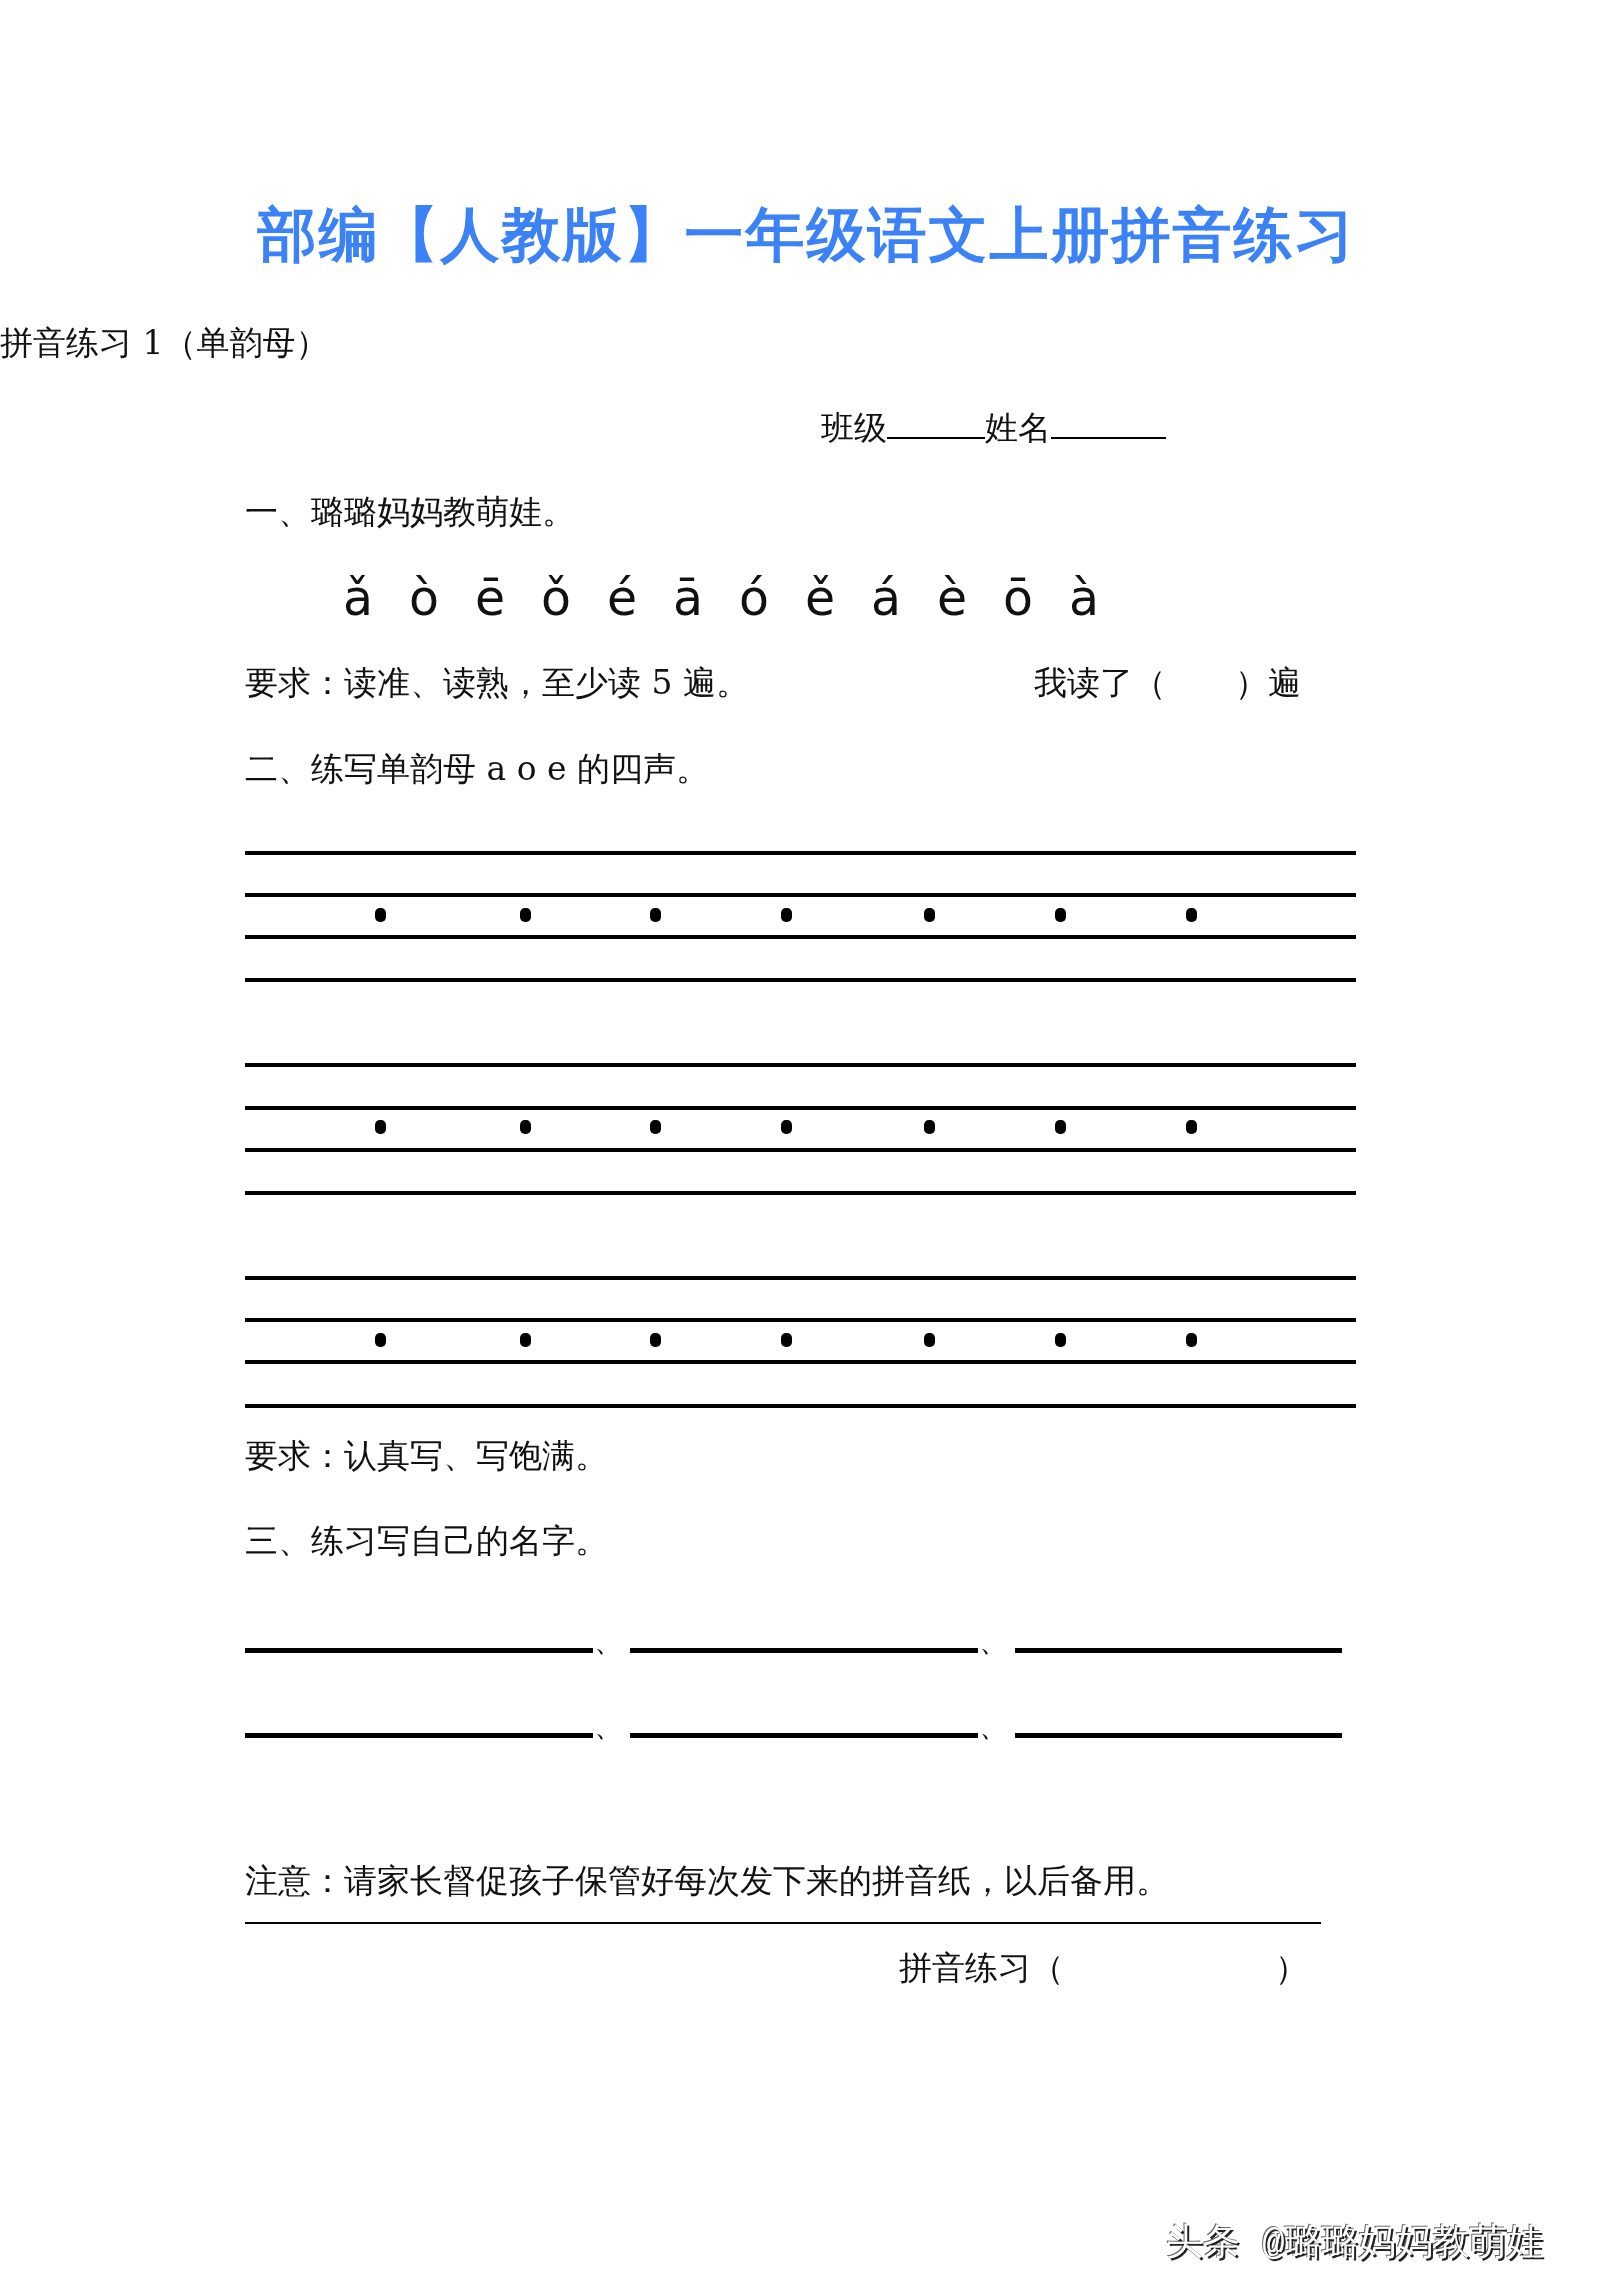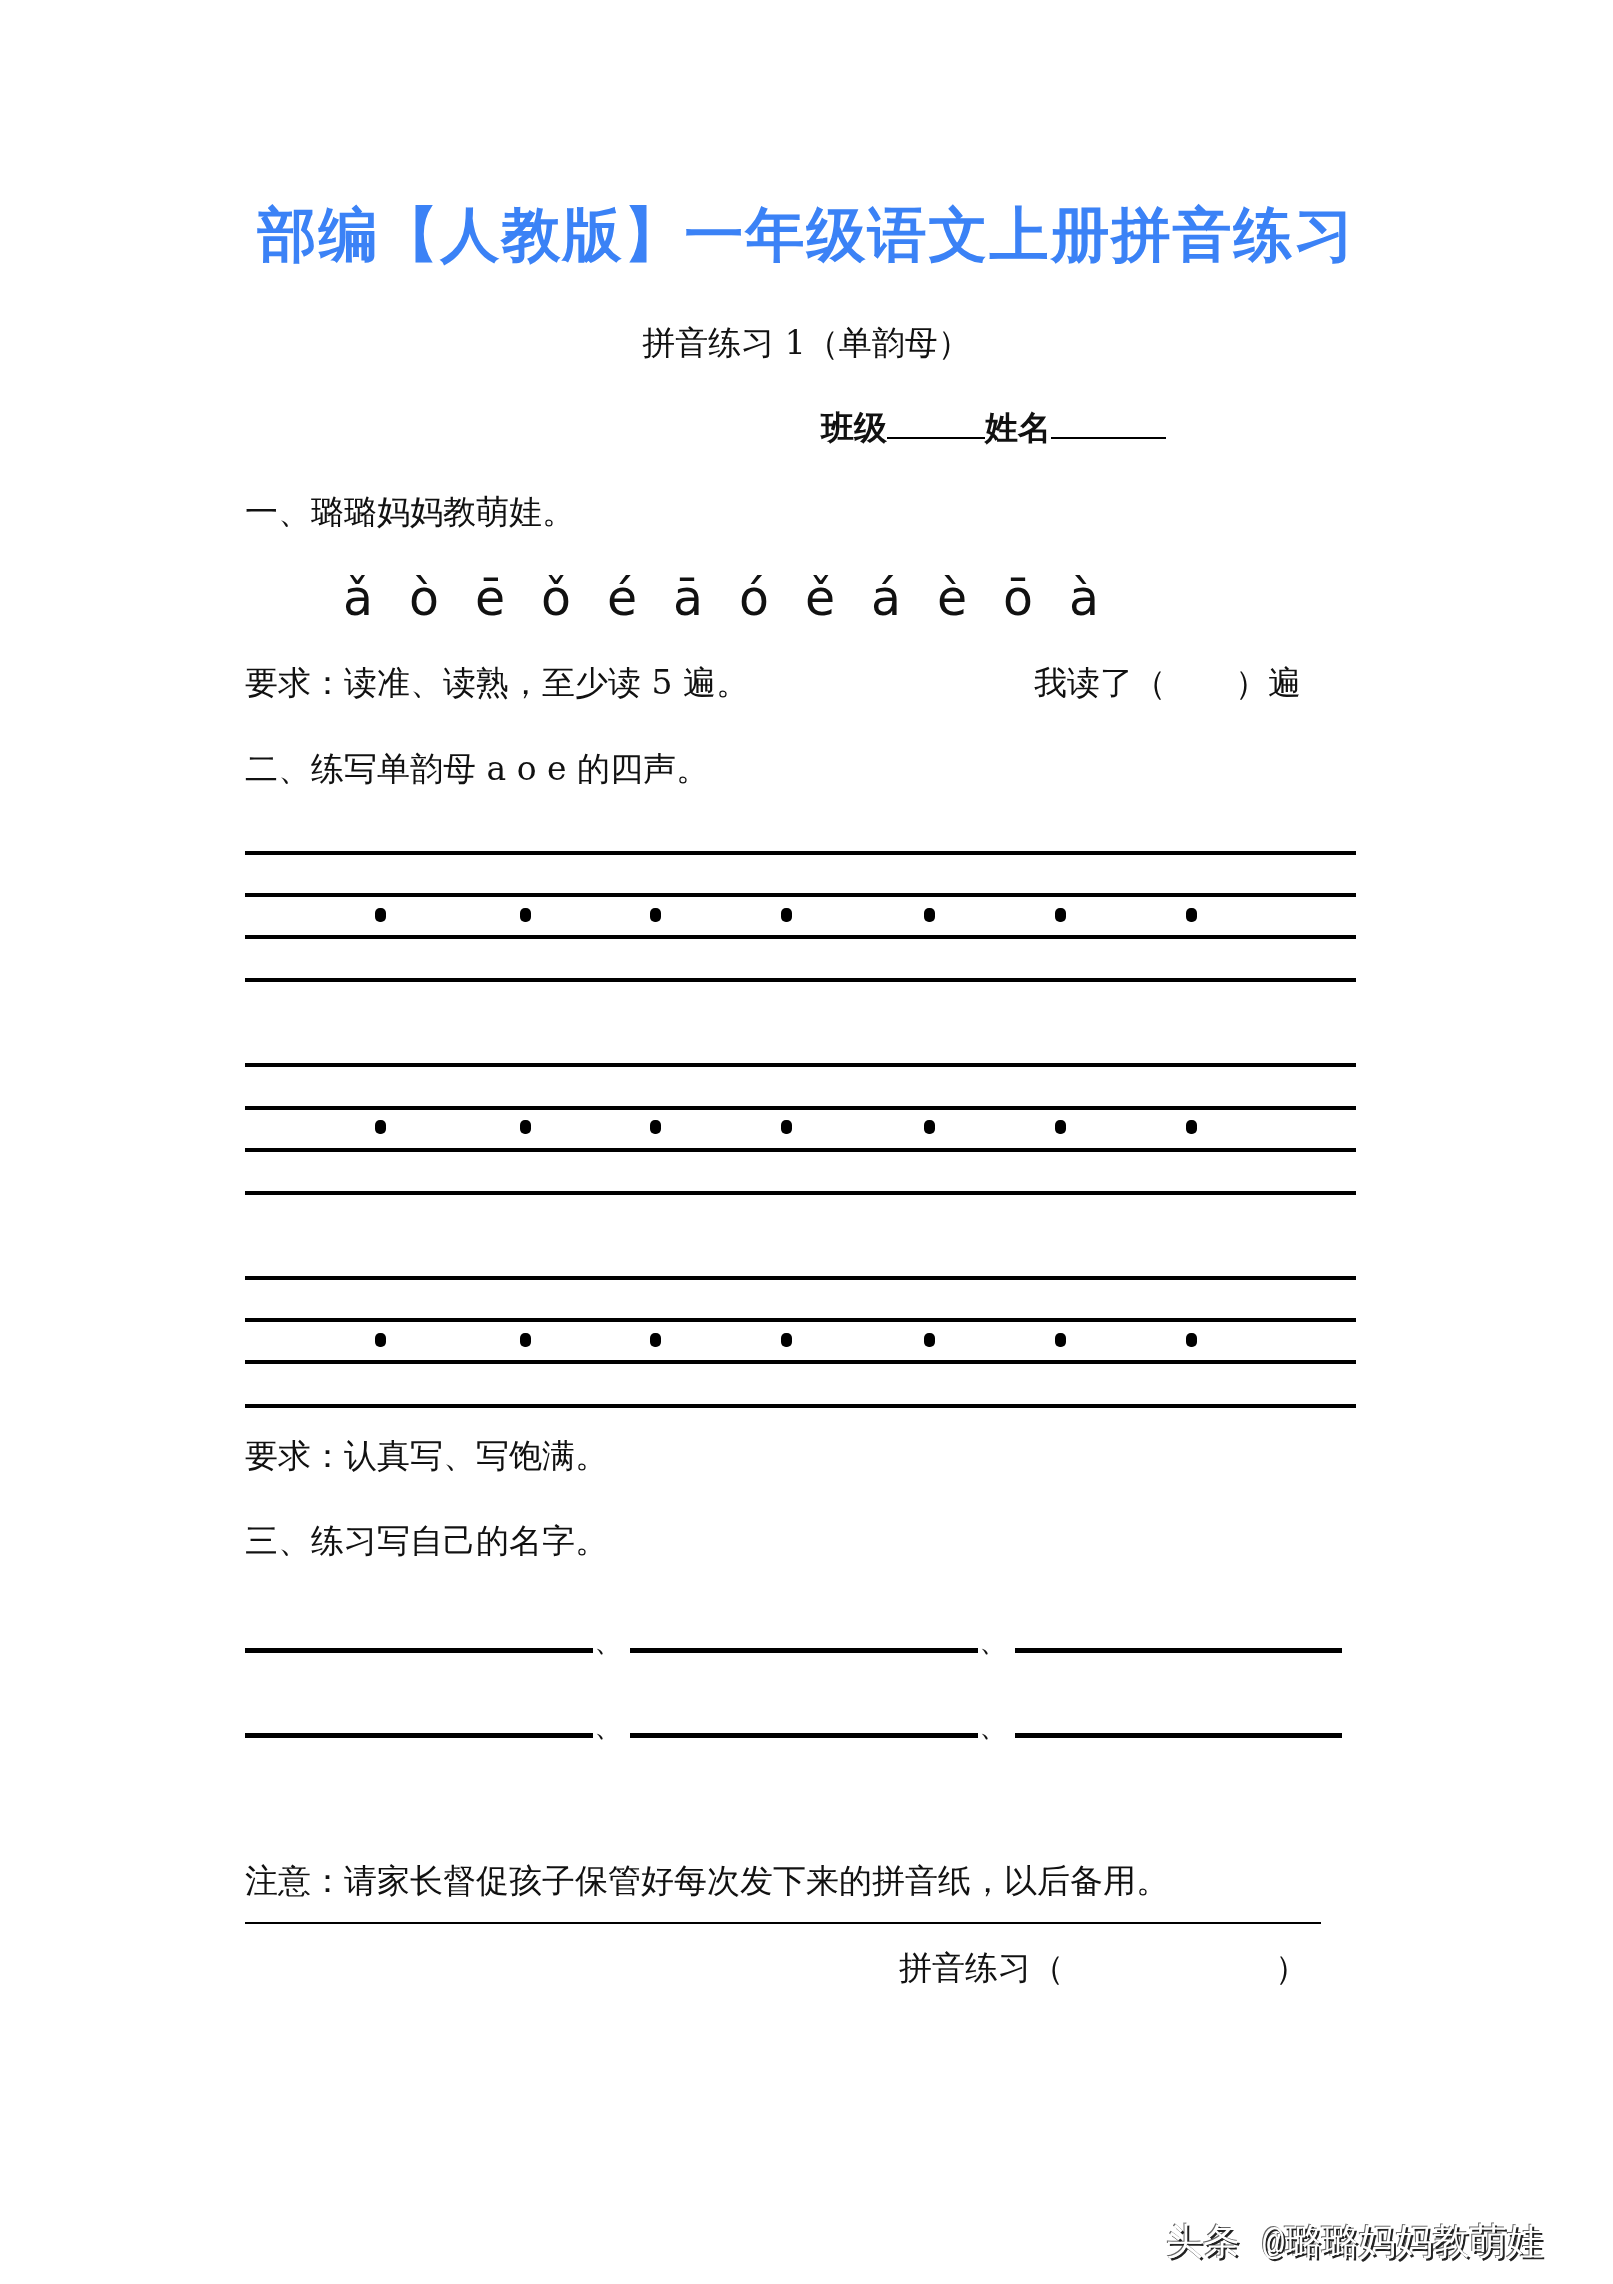--- a/index.html
+++ b/index.html
@@ -1,22 +1,22 @@
 <!DOCTYPE html>
 <html><head>
 <meta charset="utf-8">
 <style>
   html, body { margin:0; padding:0; background:#ffffff; }
   body { width:1613px; height:2285px; position:relative; overflow:hidden;
          font-family:"DejaVu Serif","Liberation Serif",serif; color:#111; }
   .abs { position:absolute; white-space:nowrap; }
   .title { left:0; width:1613px; top:196px; text-align:center; font-size:59px; font-weight:bold;
            font-family:"DejaVu Sans","Liberation Sans",sans-serif; letter-spacing:2px; }
-  .subtitle { left:0; width:1613px; top:321px; text-align:center; font-size:33px; }
-  .field-line { font-size:33px; top:406px; left:821px;font-weight:bold; }
+  .subtitle { left:0; width:1613px; top:321px; font-size:33px; }
+  .field-line { font-size:33px; top:406px; left:821px; }
   .blank { display:inline-block; border-bottom:2.9px solid #000; height:29px; vertical-align:baseline; }
   .para { font-size:33px; left:245px; }
   .pinyin-row { top:570px; left:343px; font-size:49px; font-family:"DejaVu Sans","Liberation Sans",sans-serif; }
   .pinyin-row span { display:inline-block; width:66px; text-align:left; }
   .right-count { font-size:33px; top:661px; left:1034px;text-align:right; }
   .grid-line { position:absolute; left:245px; width:1111px; height:3.9px; background:#000; }
   .dot { position:absolute; width:10.8px; height:13.7px; border-radius:4.9px; background:#000; }
   .name-seg { position:absolute; height:4.9px; background:#000; }
   .dun { position:absolute; font-size:29px; }
   .note { top:1859px; left:245px; font-size:33px; border-bottom:2.9px solid #000; padding-bottom:18px; width:1076px; }

